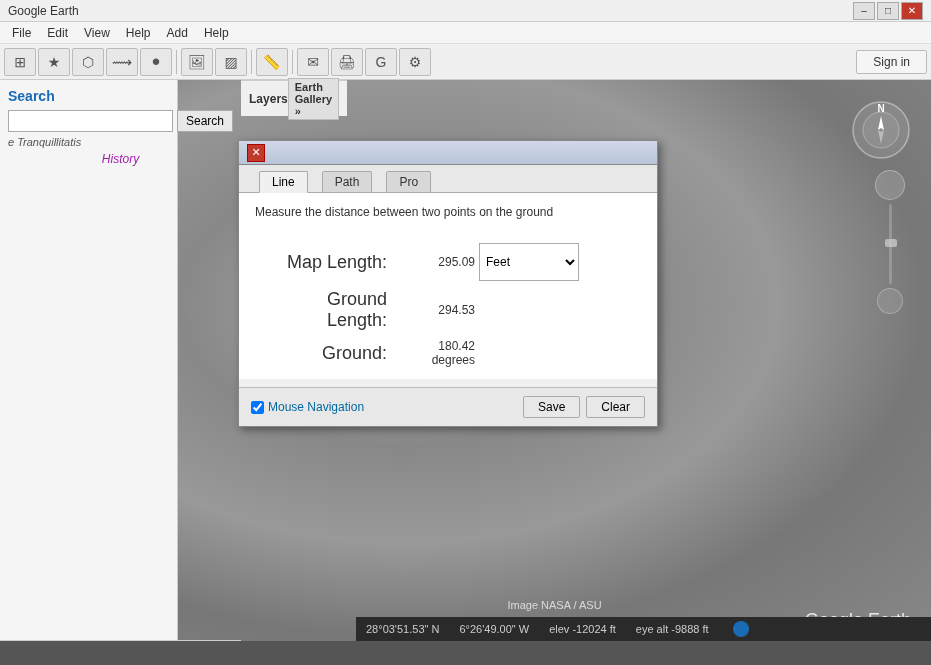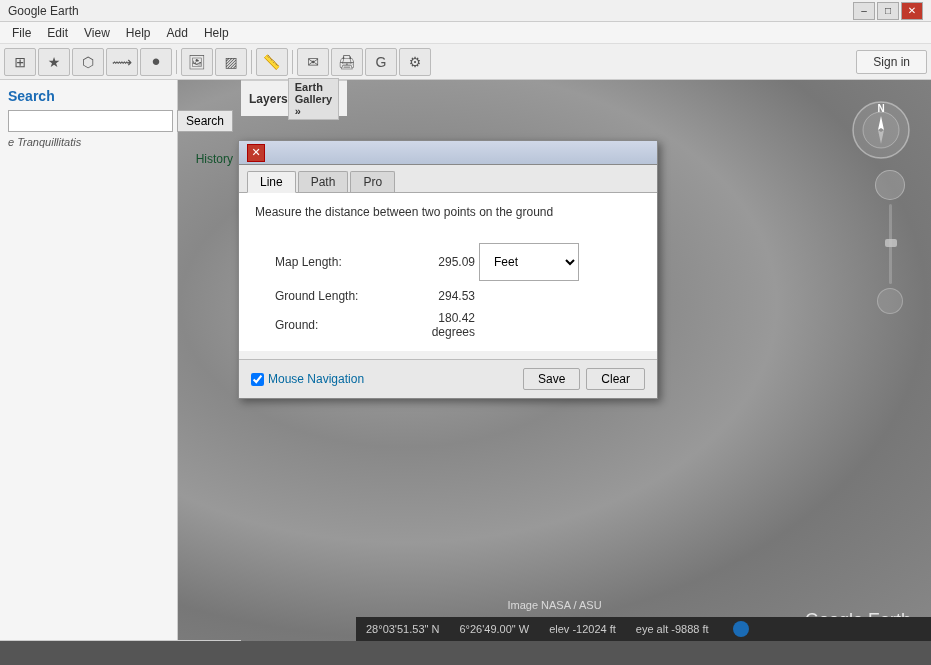--- a/index.html
+++ b/index.html
@@ -106,26 +106,27 @@
       background: white;
     }
     #search-btn {
       padding: 2px 8px;
       background: #e8e8e8;
       border: 1px solid #aaa;
       cursor: pointer;
       font-size: 12px;
     }
     #history-link {
-      color: #14532d;
+      color: #a21caf;
       cursor: pointer;
       font-size: 12px;
       margin-top: 4px;
       display: block;
-      text-align: right;
+      text-align: center;
+      font-style: italic;
     }
     #location-text {
       font-size: 11px;
       color: #555;
       margin-top: 4px;
       font-style: italic;
     }
 
     #places-section {
       padding: 6px 8px;
@@ -320,20 +321,21 @@
     }
     .ruler-tab {
       padding: 3px 12px;
       border: 1px solid #aaa;
       border-bottom: none;
       background: #d8d8d8;
       cursor: pointer;
       font-size: 12px;
       color: #333;
       border-radius: 2px 2px 0 0;
+      margin-left: 12px;
     }
     .ruler-tab.active {
       background: #f0f0f0;
       color: #000;
       border-bottom: 1px solid #f0f0f0;
       margin-bottom: -1px;
     }
 
     #ruler-content {
       padding: 12px 16px;
@@ -349,38 +351,39 @@
       display: flex;
       flex-direction: column;
       gap: 8px;
       padding: 0 20px;
     }
     .field-row {
       display: flex;
       align-items: center;
     }
     .field-label {
+      text-align: right;
       width: 120px;
       color: #333;
-      font-size: 12px;
+      font-size: 18px;
       padding-right: 8px;
     }
     .field-value {
       width: 80px;
       text-align: right;
       font-size: 12px;
       color: #333;
     }
     .field-unit-select {
       margin-left: 4px;
       height: 38px;
       border: 1px solid #aaa;
       background: white;
       font-size: 12px;
-      padding: 0 10px;
+      padding: 0 2px;
       width: 100px;
     }
 
     #ruler-footer {
       padding: 8px 12px;
       display: flex;
       align-items: center;
       background: #e8e8e8;
       border-top: 1px solid #bbb;
       margin-top: 8px;

